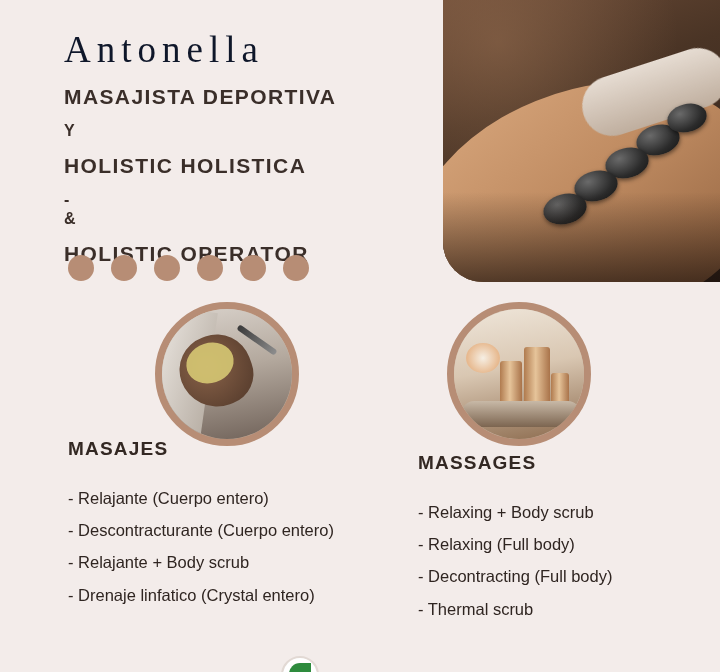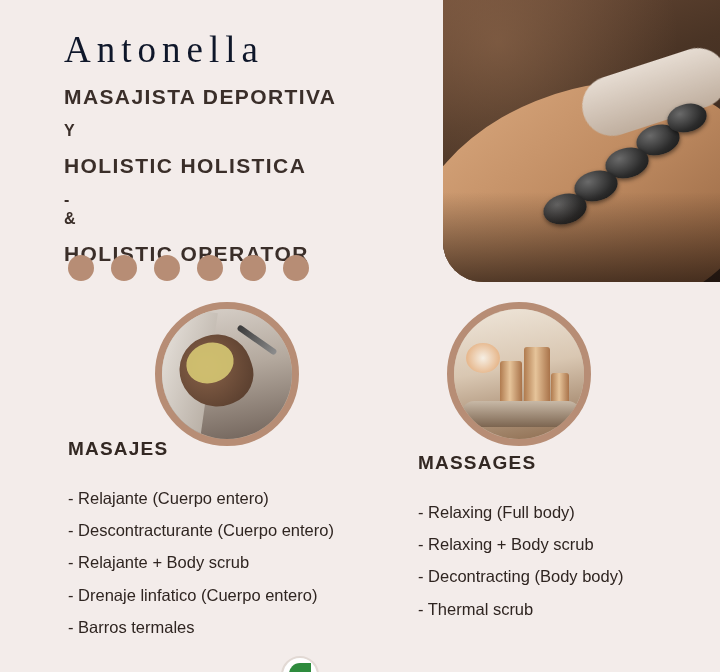--- a/index.html
+++ b/index.html
@@ -307,29 +307,28 @@
     <div class="candle c2"></div>
     <div class="candle c3"></div>
     <div class="pebbles"></div>
   </div>
 
   <div class="list-block list-left">
     <div class="list-heading">MASAJES</div>
     <div class="list-item">- Relajante (Cuerpo entero)</div>
     <div class="list-item">- Descontracturante (Cuerpo entero)</div>
     <div class="list-item">- Relajante + Body scrub</div>
-    <div class="list-item">- Drenaje linfatico (Cuerpo entero)</div>
-    <div class="list-item">- Barros termales</div>
+    <div class="list-item">- Drenaje linfatico (Crystal entero)</div>
   </div>
 
   <div class="list-block list-right">
     <div class="list-heading">MASSAGES</div>
+    <div class="list-item">- Relaxing + Body scrub</div>
     <div class="list-item">- Relaxing (Full body)</div>
-    <div class="list-item">- Relaxing + Body scrub</div>
-    <div class="list-item">- Decontracting (Body body)</div>
+    <div class="list-item">- Decontracting (Full body)</div>
     <div class="list-item">- Thermal scrub</div>
   </div>
 
   <div class="bottom-logo">
     <div class="leaf"></div>
   </div>
 
 </div>
 
 </body></html>

